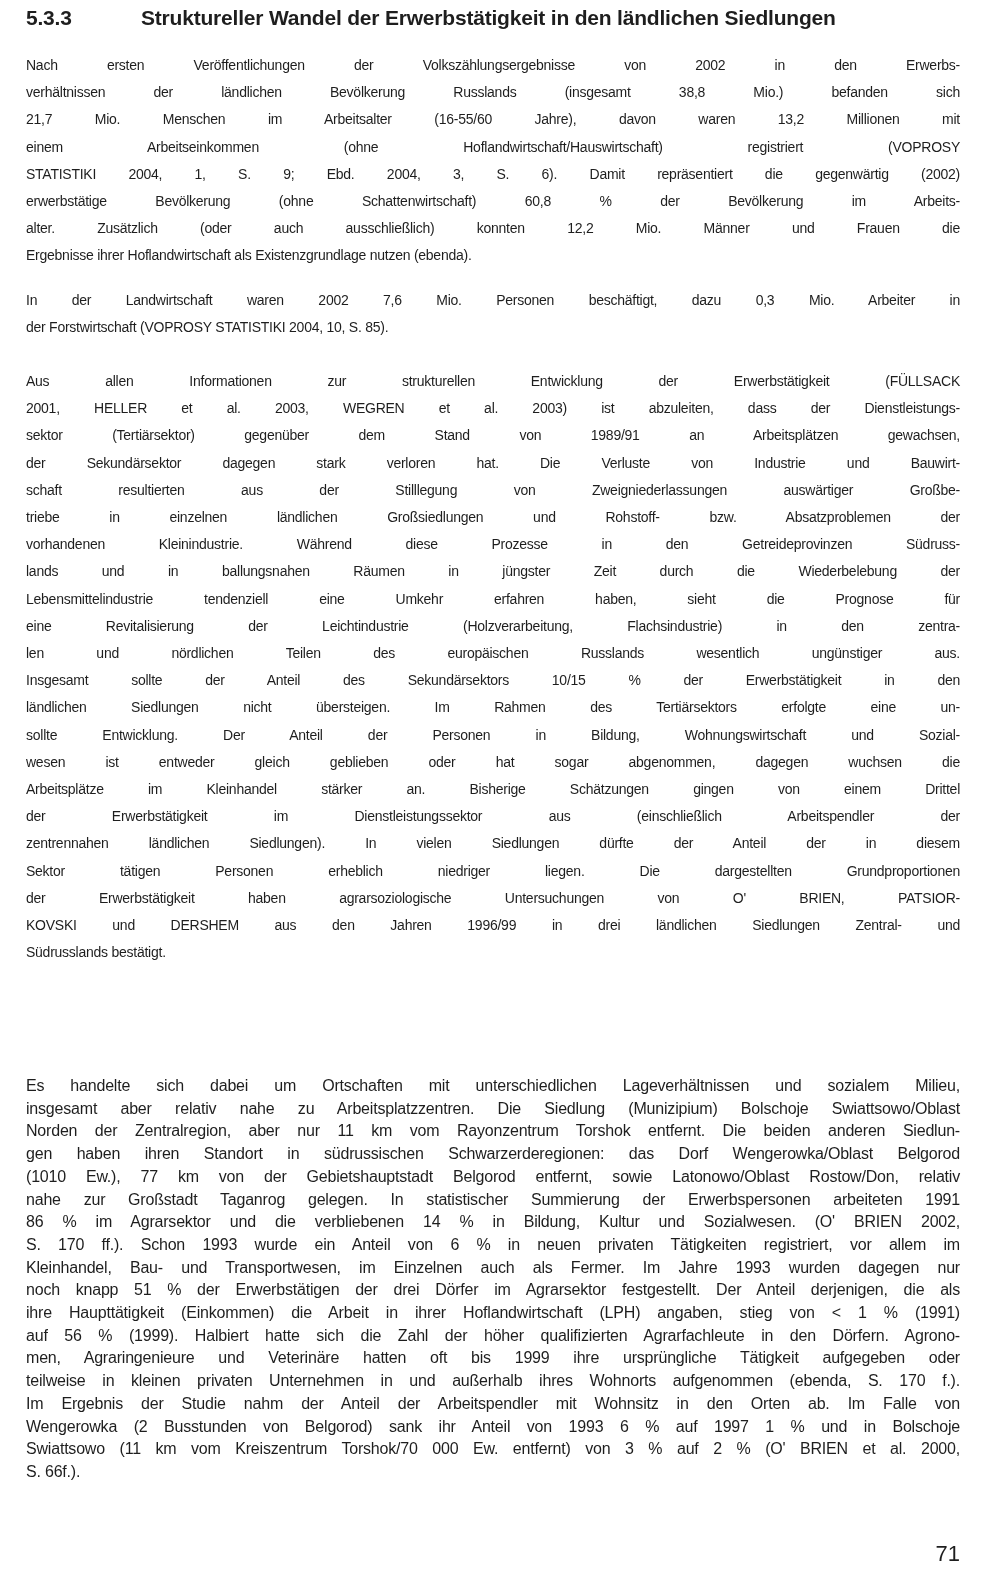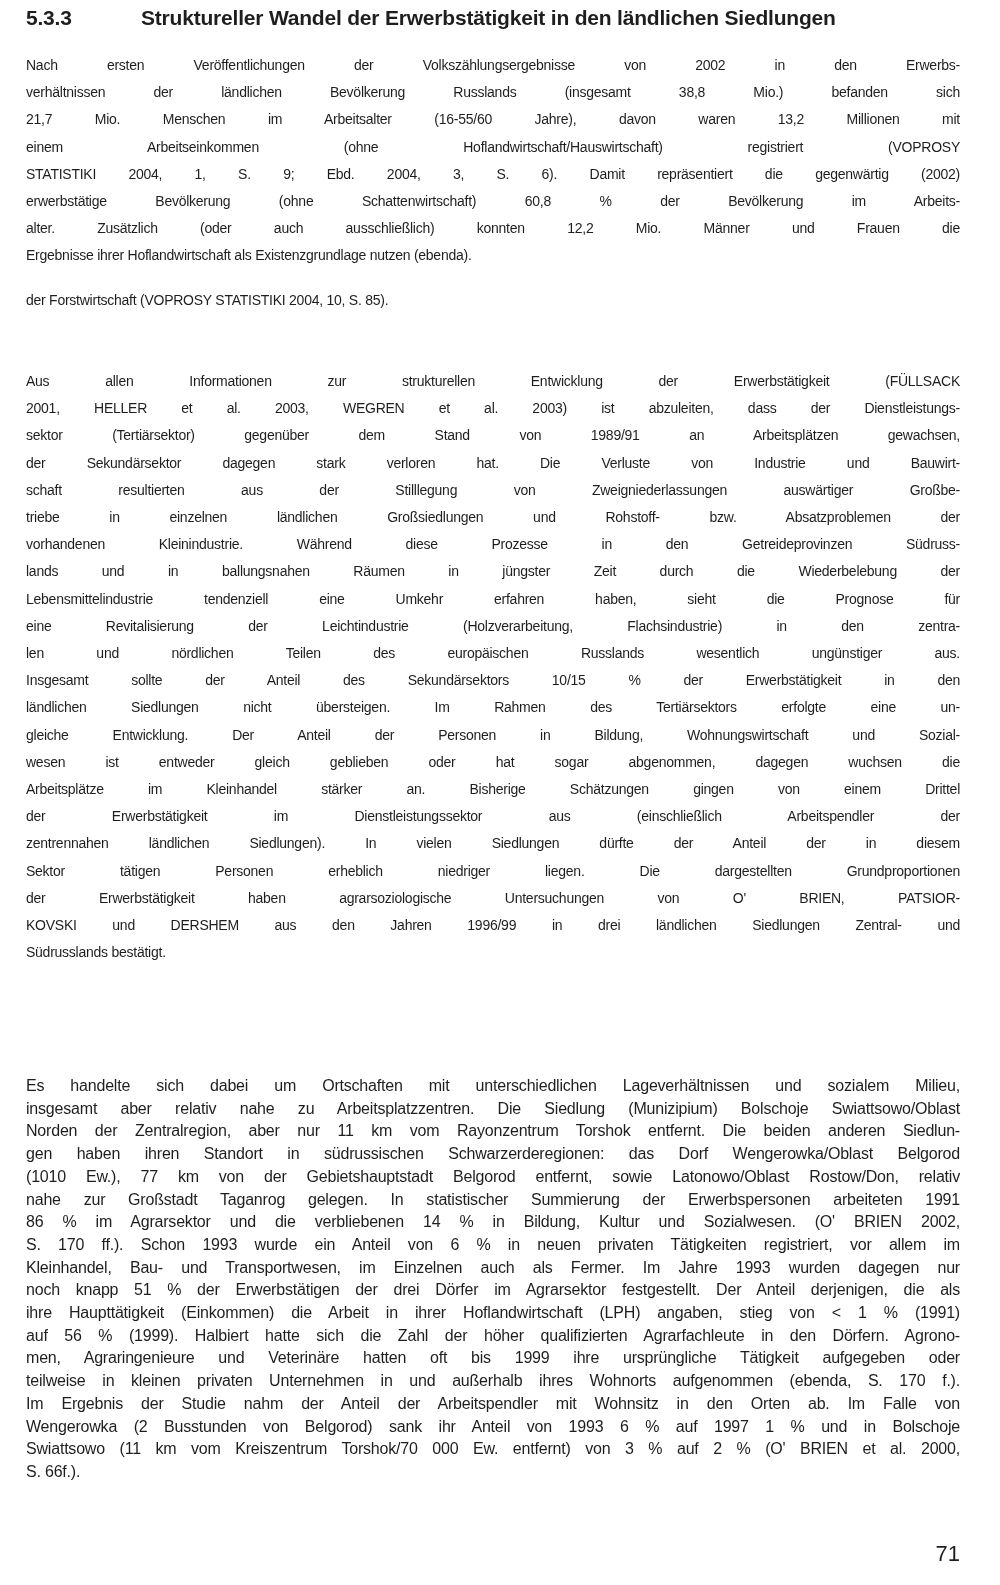--- a/index.html
+++ b/index.html
@@ -27,37 +27,38 @@
       <span class="line">Nach ersten Veröffentlichungen der Volkszählungsergebnisse von 2002 in den Erwerbs-</span>
       <span class="line">verhältnissen der ländlichen Bevölkerung Russlands (insgesamt 38,8 Mio.) befanden sich</span>
       <span class="line">21,7 Mio. Menschen im Arbeitsalter (16-55/60 Jahre), davon waren 13,2 Millionen mit</span>
       <span class="line">einem Arbeitseinkommen (ohne Hoflandwirtschaft/Hauswirtschaft) registriert (VOPROSY</span>
       <span class="line">STATISTIKI 2004, 1, S. 9; Ebd. 2004, 3, S. 6). Damit repräsentiert die gegenwärtig (2002)</span>
       <span class="line">erwerbstätige Bevölkerung (ohne Schattenwirtschaft) 60,8 % der Bevölkerung im Arbeits-</span>
       <span class="line">alter. Zusätzlich (oder auch ausschließlich) konnten 12,2 Mio. Männer und Frauen die</span>
       <span class="line last">Ergebnisse ihrer Hoflandwirtschaft als Existenzgrundlage nutzen (ebenda).</span>
     </div>
   <div class="para body-text" id="p1" style="top:287px;">
+      <span class="line">In der Landwirtschaft waren 2002 7,6 Mio. Personen beschäftigt, dazu 0,3 Mio. Arbeiter in</span>
       <span class="line last">der Forstwirtschaft (VOPROSY STATISTIKI 2004, 10, S. 85).</span>
     </div>
   <div class="para body-text" id="p2" style="top:368px;">
       <span class="line">Aus allen Informationen zur strukturellen Entwicklung der Erwerbstätigkeit (FÜLLSACK</span>
       <span class="line">2001, HELLER et al. 2003, WEGREN et al. 2003) ist abzuleiten, dass der Dienstleistungs-</span>
       <span class="line">sektor (Tertiärsektor) gegenüber dem Stand von 1989/91 an Arbeitsplätzen gewachsen,</span>
       <span class="line">der Sekundärsektor dagegen stark verloren hat. Die Verluste von Industrie und Bauwirt-</span>
       <span class="line">schaft resultierten aus der Stilllegung von Zweigniederlassungen auswärtiger Großbe-</span>
       <span class="line">triebe in einzelnen ländlichen Großsiedlungen und Rohstoff- bzw. Absatzproblemen der</span>
       <span class="line">vorhandenen Kleinindustrie. Während diese Prozesse in den Getreideprovinzen Südruss-</span>
       <span class="line">lands und in ballungsnahen Räumen in jüngster Zeit durch die Wiederbelebung der</span>
       <span class="line">Lebensmittelindustrie tendenziell eine Umkehr erfahren haben, sieht die Prognose für</span>
       <span class="line">eine Revitalisierung der Leichtindustrie (Holzverarbeitung, Flachsindustrie) in den zentra-</span>
       <span class="line">len und nördlichen Teilen des europäischen Russlands wesentlich ungünstiger aus.</span>
       <span class="line">Insgesamt sollte der Anteil des Sekundärsektors 10/15 % der Erwerbstätigkeit in den</span>
       <span class="line">ländlichen Siedlungen nicht übersteigen. Im Rahmen des Tertiärsektors erfolgte eine un-</span>
-      <span class="line">gleiche Entwicklung. Der Anteil der Personen in Bildung, Wohnungswirtschaft und Sozial-</span>
+      <span class="line">sollte Entwicklung. Der Anteil der Personen in Bildung, Wohnungswirtschaft und Sozial-</span>
       <span class="line">wesen ist entweder gleich geblieben oder hat sogar abgenommen, dagegen wuchsen die</span>
       <span class="line">Arbeitsplätze im Kleinhandel stärker an. Bisherige Schätzungen gingen von einem Drittel</span>
       <span class="line">der Erwerbstätigkeit im Dienstleistungssektor aus (einschließlich Arbeitspendler der</span>
       <span class="line">zentrennahen ländlichen Siedlungen). In vielen Siedlungen dürfte der Anteil der in diesem</span>
       <span class="line">Sektor tätigen Personen erheblich niedriger liegen. Die dargestellten Grundproportionen</span>
       <span class="line">der Erwerbstätigkeit haben agrarsoziologische Untersuchungen von O' BRIEN, PATSIOR-</span>
       <span class="line">KOVSKI und DERSHEM aus den Jahren 1996/99 in drei ländlichen Siedlungen Zentral- und</span>
       <span class="line last">Südrusslands bestätigt.</span>
     </div>
   <div class="para small-text" id="ps" style="top:1051px;">

